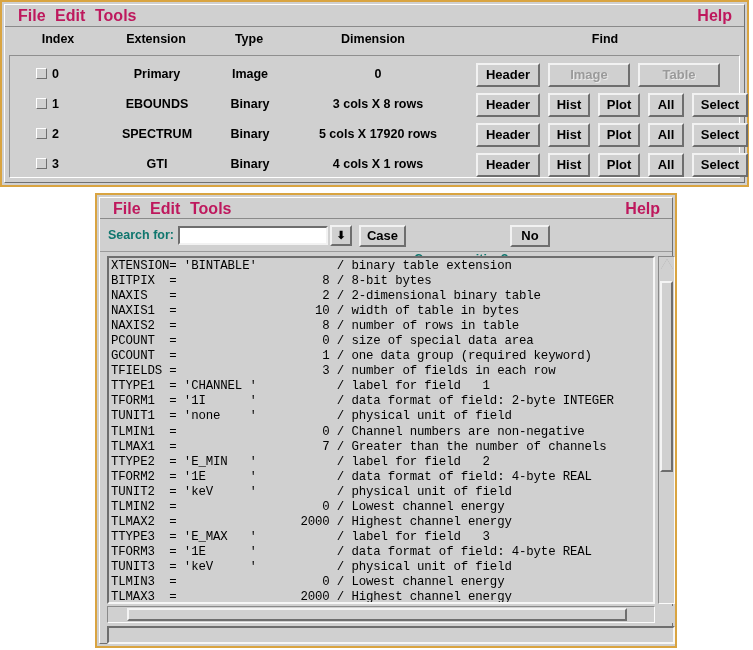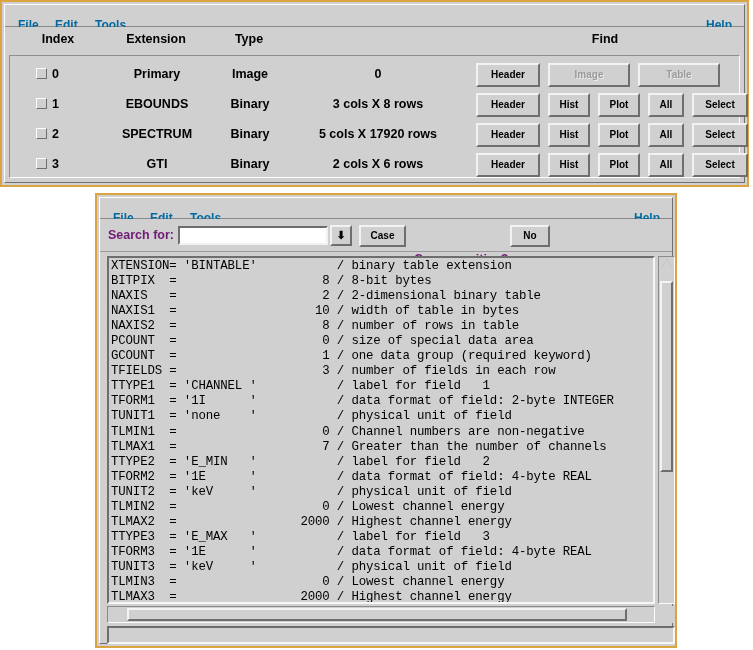--- a/index.html
+++ b/index.html
@@ -34,27 +34,27 @@
     position: absolute;
     left: 0; right: 0; top: 0;
     height: 22px;
     background: #d0d0d0;
     border-bottom: 1px solid #8a8a8a;
     box-sizing: border-box;
   }
   .menubar.w2 { height: 21px; }
   .menu-item {
     position: absolute;
-    top: 12px;
+    top: 2px;
     height: 17px;
     line-height: 17px;
     padding: 0 5px;
-    font-size: 12px;
-    font-weight: bold;
-    color: #0369a1;
+    font-size: 16px;
+    font-weight: bold;
+    color: #be185d;
     cursor: default;
     white-space: nowrap;
   }
 
   
   #win1 { left: 0px; top: 0px; width: 749px; height: 187px; }
 
   .colhdr-row {
     position: absolute;
     left: 0; right: 0; top: 22px; height: 27px;
@@ -104,21 +104,21 @@
   }
 
   .btn {
     position: absolute;
     background: #d0d0d0;
     border-top: 2px solid #f2f2f2;
     border-left: 2px solid #f2f2f2;
     border-right: 2px solid #6e6e6e;
     border-bottom: 2px solid #6e6e6e;
     box-sizing: border-box;
-    font-size: 10px;
+    font-size: 13px;
     font-weight: bold;
     color: #000;
     text-align: center;
     cursor: pointer;
     line-height: 1;
     display: flex;
     align-items: center;
     justify-content: center;
     white-space: nowrap;
     padding-bottom: 1px;
@@ -132,21 +132,21 @@
     position: absolute;
     left: 0; right: 0; top: 21px; height: 33px;
     background: #d0d0d0;
     border-bottom: 1px solid #9a9a9a;
     box-sizing: border-box;
   }
   .lbl {
     position: absolute;
     font-size: 12.5px;
     font-weight: bold;
-    color: #701a75;
+    color: #0f766e;
     white-space: nowrap;
   }
   .textfield {
     position: absolute;
     background: #ffffff;
     border-top: 2px solid #6e6e6e;
     border-left: 2px solid #6e6e6e;
     border-right: 2px solid #f2f2f2;
     border-bottom: 2px solid #f2f2f2;
     box-sizing: border-box;
@@ -253,20 +253,21 @@
       <div class="menu-item" style="left:8px">File</div>
       <div class="menu-item" style="left:45px">Edit</div>
       <div class="menu-item" style="left:85px">Tools</div>
       <div class="menu-item" style="right:7px">Help</div>
     </div>
 
     <div class="colhdr-row">
       <div class="colhdr" style="left:17px;width:72px;text-align:center">Index</div>
       <div class="colhdr" style="left:97px;width:108px;text-align:center">Extension</div>
       <div class="colhdr" style="left:214px;width:60px;text-align:center">Type</div>
+      <div class="colhdr" style="left:288px;width:160px;text-align:center">Dimension</div>
       <div class="colhdr" style="left:500px;width:200px;text-align:center">Find</div>
     </div>
 
     <div class="list-panel" id="ext-list">
         <div class="ext-row" style="top: 3px;">
           <div class="cbox" style="left: 26px; top: 9px;"></div>
           <div class="cell" style="left: 42px; width: 22px; top: 8px; text-align: left;">0</div>
           <div class="cell" style="left: 93px; width: 108px; top: 8px;">Primary</div>
           <div class="cell" style="left: 210px; width: 60px; top: 8px;">Image</div>
           <div class="cell" style="left: 278px; width: 180px; top: 8px;">0</div>
@@ -296,21 +297,21 @@
           <div class="btn" style="left: 538px; width: 42px; top: 4px; height: 24px;">Hist</div>
           <div class="btn" style="left: 588px; width: 42px; top: 4px; height: 24px;">Plot</div>
           <div class="btn" style="left: 638px; width: 36px; top: 4px; height: 24px;">All</div>
           <div class="btn" style="left: 682px; width: 56px; top: 4px; height: 24px;">Select</div>
         </div>
         <div class="ext-row" style="top: 93px;">
           <div class="cbox" style="left: 26px; top: 9px;"></div>
           <div class="cell" style="left: 42px; width: 22px; top: 8px; text-align: left;">3</div>
           <div class="cell" style="left: 93px; width: 108px; top: 8px;">GTI</div>
           <div class="cell" style="left: 210px; width: 60px; top: 8px;">Binary</div>
-          <div class="cell" style="left: 278px; width: 180px; top: 8px;">2 cols X 6 rows</div>
+          <div class="cell" style="left: 278px; width: 180px; top: 8px;">4 cols X 1 rows</div>
           <div class="btn" style="left: 466px; width: 64px; top: 4px; height: 24px;">Header</div>
           <div class="btn" style="left: 538px; width: 42px; top: 4px; height: 24px;">Hist</div>
           <div class="btn" style="left: 588px; width: 42px; top: 4px; height: 24px;">Plot</div>
           <div class="btn" style="left: 638px; width: 36px; top: 4px; height: 24px;">All</div>
           <div class="btn" style="left: 682px; width: 56px; top: 4px; height: 24px;">Select</div>
         </div>
       </div>
   </div>
 </div>
 

